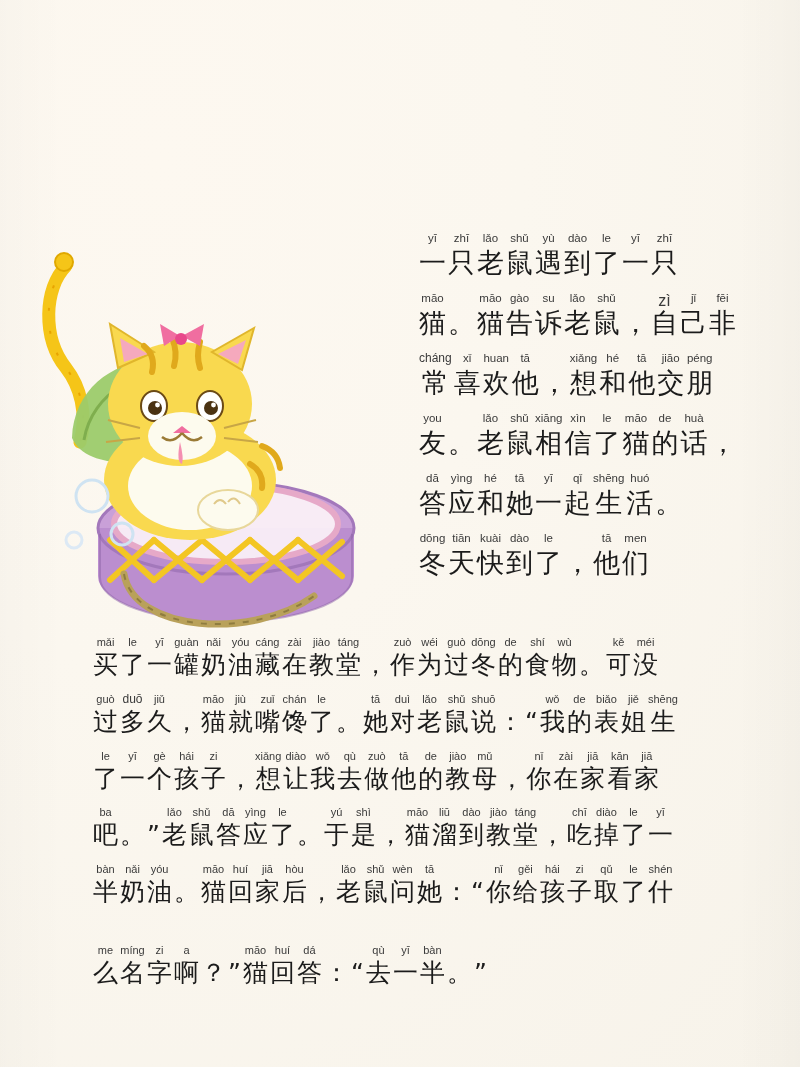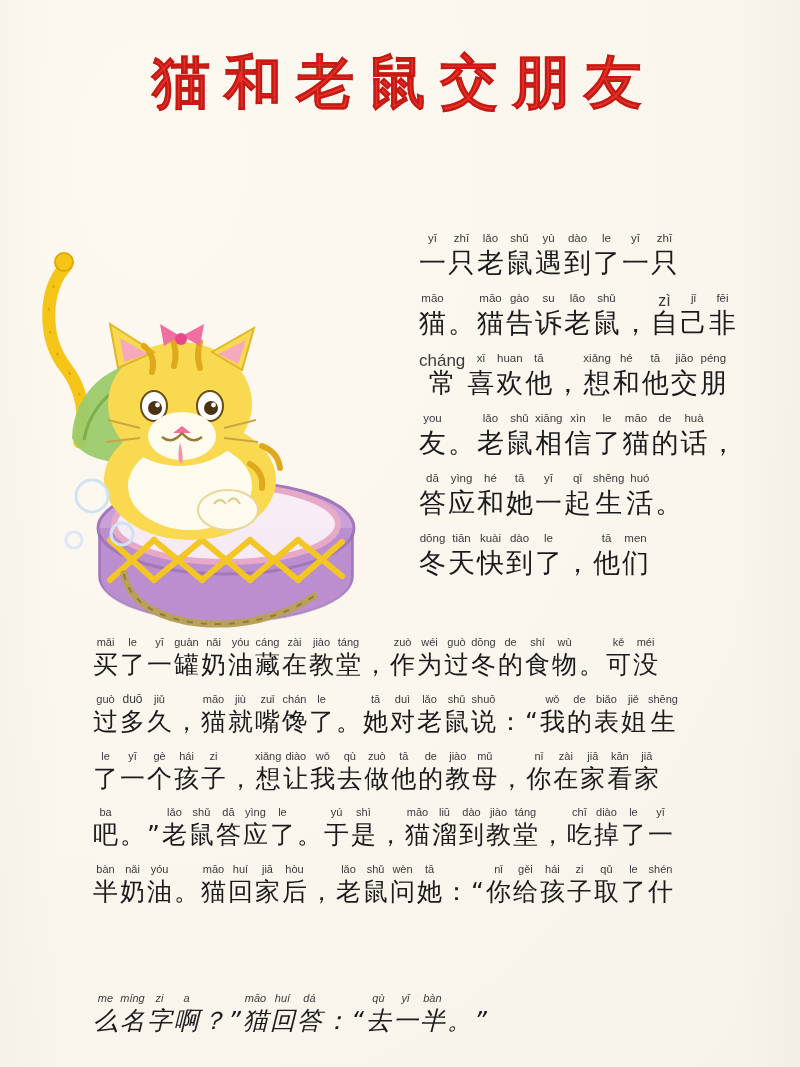--- a/index.html
+++ b/index.html
@@ -108,23 +108,22 @@
   }
   .full-width-text {
     position: absolute;
     left: 92px;
     top: 636px;
     width: 682px;
   }
   .lastline {
     position: absolute;
     left: 92px;
-    top: 992px;
+    top: 944px;
     width: 682px;
-    font-style: italic;
   }
 
   .line {
     display: flex;
     flex-wrap: nowrap;
     align-items: flex-end;
     margin-bottom: 13px;
     justify-content: flex-start;
     text-align: center;
   }
@@ -158,21 +157,20 @@
   .cell { padding: 0 1px; }
 </style>
 </head>
 <body>
 
 <div class="page">
   <div class="paper-grain"></div>
 
 
   <div class="title-block">
-    <div class="title-han"><span>猫</span><span>和</span><span>老</span><span>鼠</span><span>交</span><span>朋</span><span>友</span></div>
   </div>
 
   <div class="illustration">
     <svg width="400" height="420" viewBox="0 0 400 420">
 
       <path d="M52 38 C30 60, 28 110, 52 140 C66 158, 74 186, 66 214" fill="none" stroke="#f5c518" stroke-width="13" stroke-linecap="round"></path>
       <path d="M52 38 C30 60, 28 110, 52 140 C66 158, 74 186, 66 214" fill="none" stroke="#e8a400" stroke-width="2" stroke-dasharray="3 20"></path>
       <circle cx="50" cy="34" r="9" fill="#f5c518" stroke="#e0a800" stroke-width="2"></circle>
 
       <path d="M58 210 C60 150, 120 118, 176 140 C206 152, 214 196, 186 214 C150 238, 74 246, 58 210 Z" fill="#9ccb6a" opacity="0.95"></path>
@@ -311,21 +309,21 @@
           <div class="py" style="font-size: 11.5px;">jǐ</div>
           <div class="hz" style="font-size: 27px;">己</div>
         </div>
         <div class="cell">
           <div class="py" style="font-size: 11.5px;">fēi</div>
           <div class="hz" style="font-size: 27px;">非</div>
         </div>
       </div>
       <div class="line">
         <div class="cell">
-          <div class="py" style="font-size: 17px;">cháng</div>
+          <div class="py" style="font-size: 12px;">cháng</div>
           <div class="hz" style="font-size: 27px;">常</div>
         </div>
         <div class="cell">
           <div class="py" style="font-size: 11.5px;">xǐ</div>
           <div class="hz" style="font-size: 27px;">喜</div>
         </div>
         <div class="cell">
           <div class="py" style="font-size: 11.5px;">huan</div>
           <div class="hz" style="font-size: 27px;">欢</div>
         </div>

